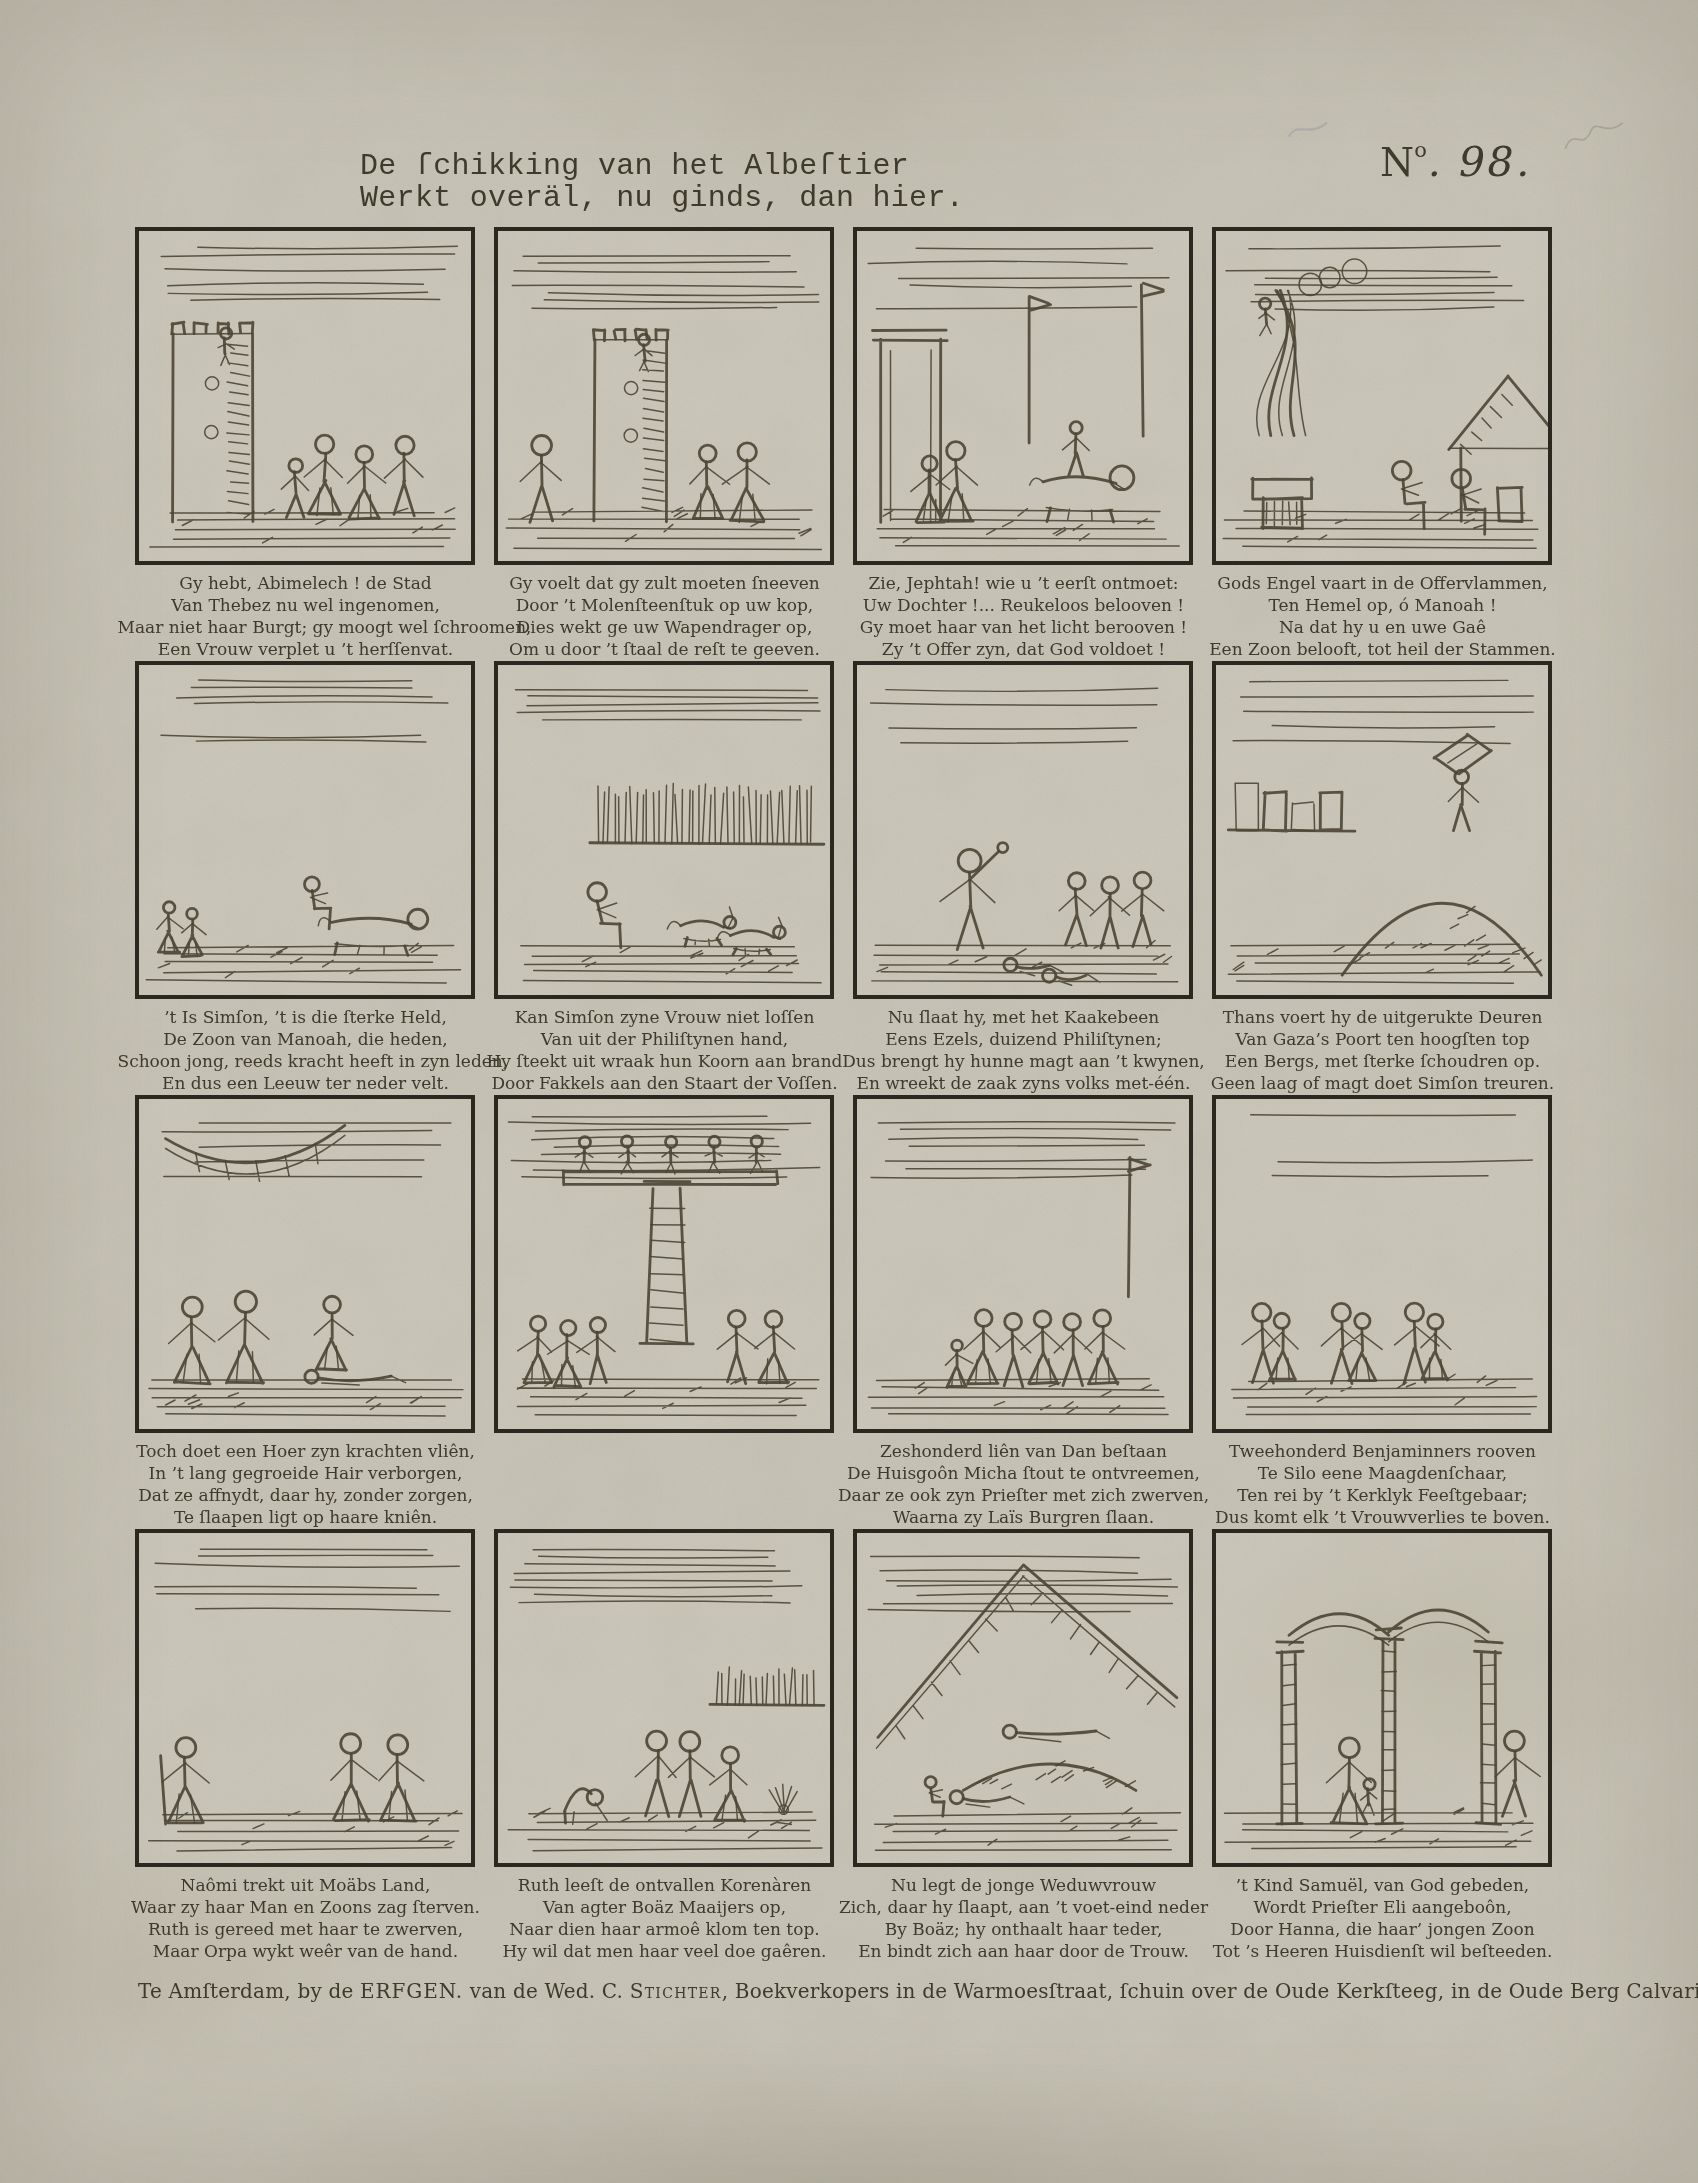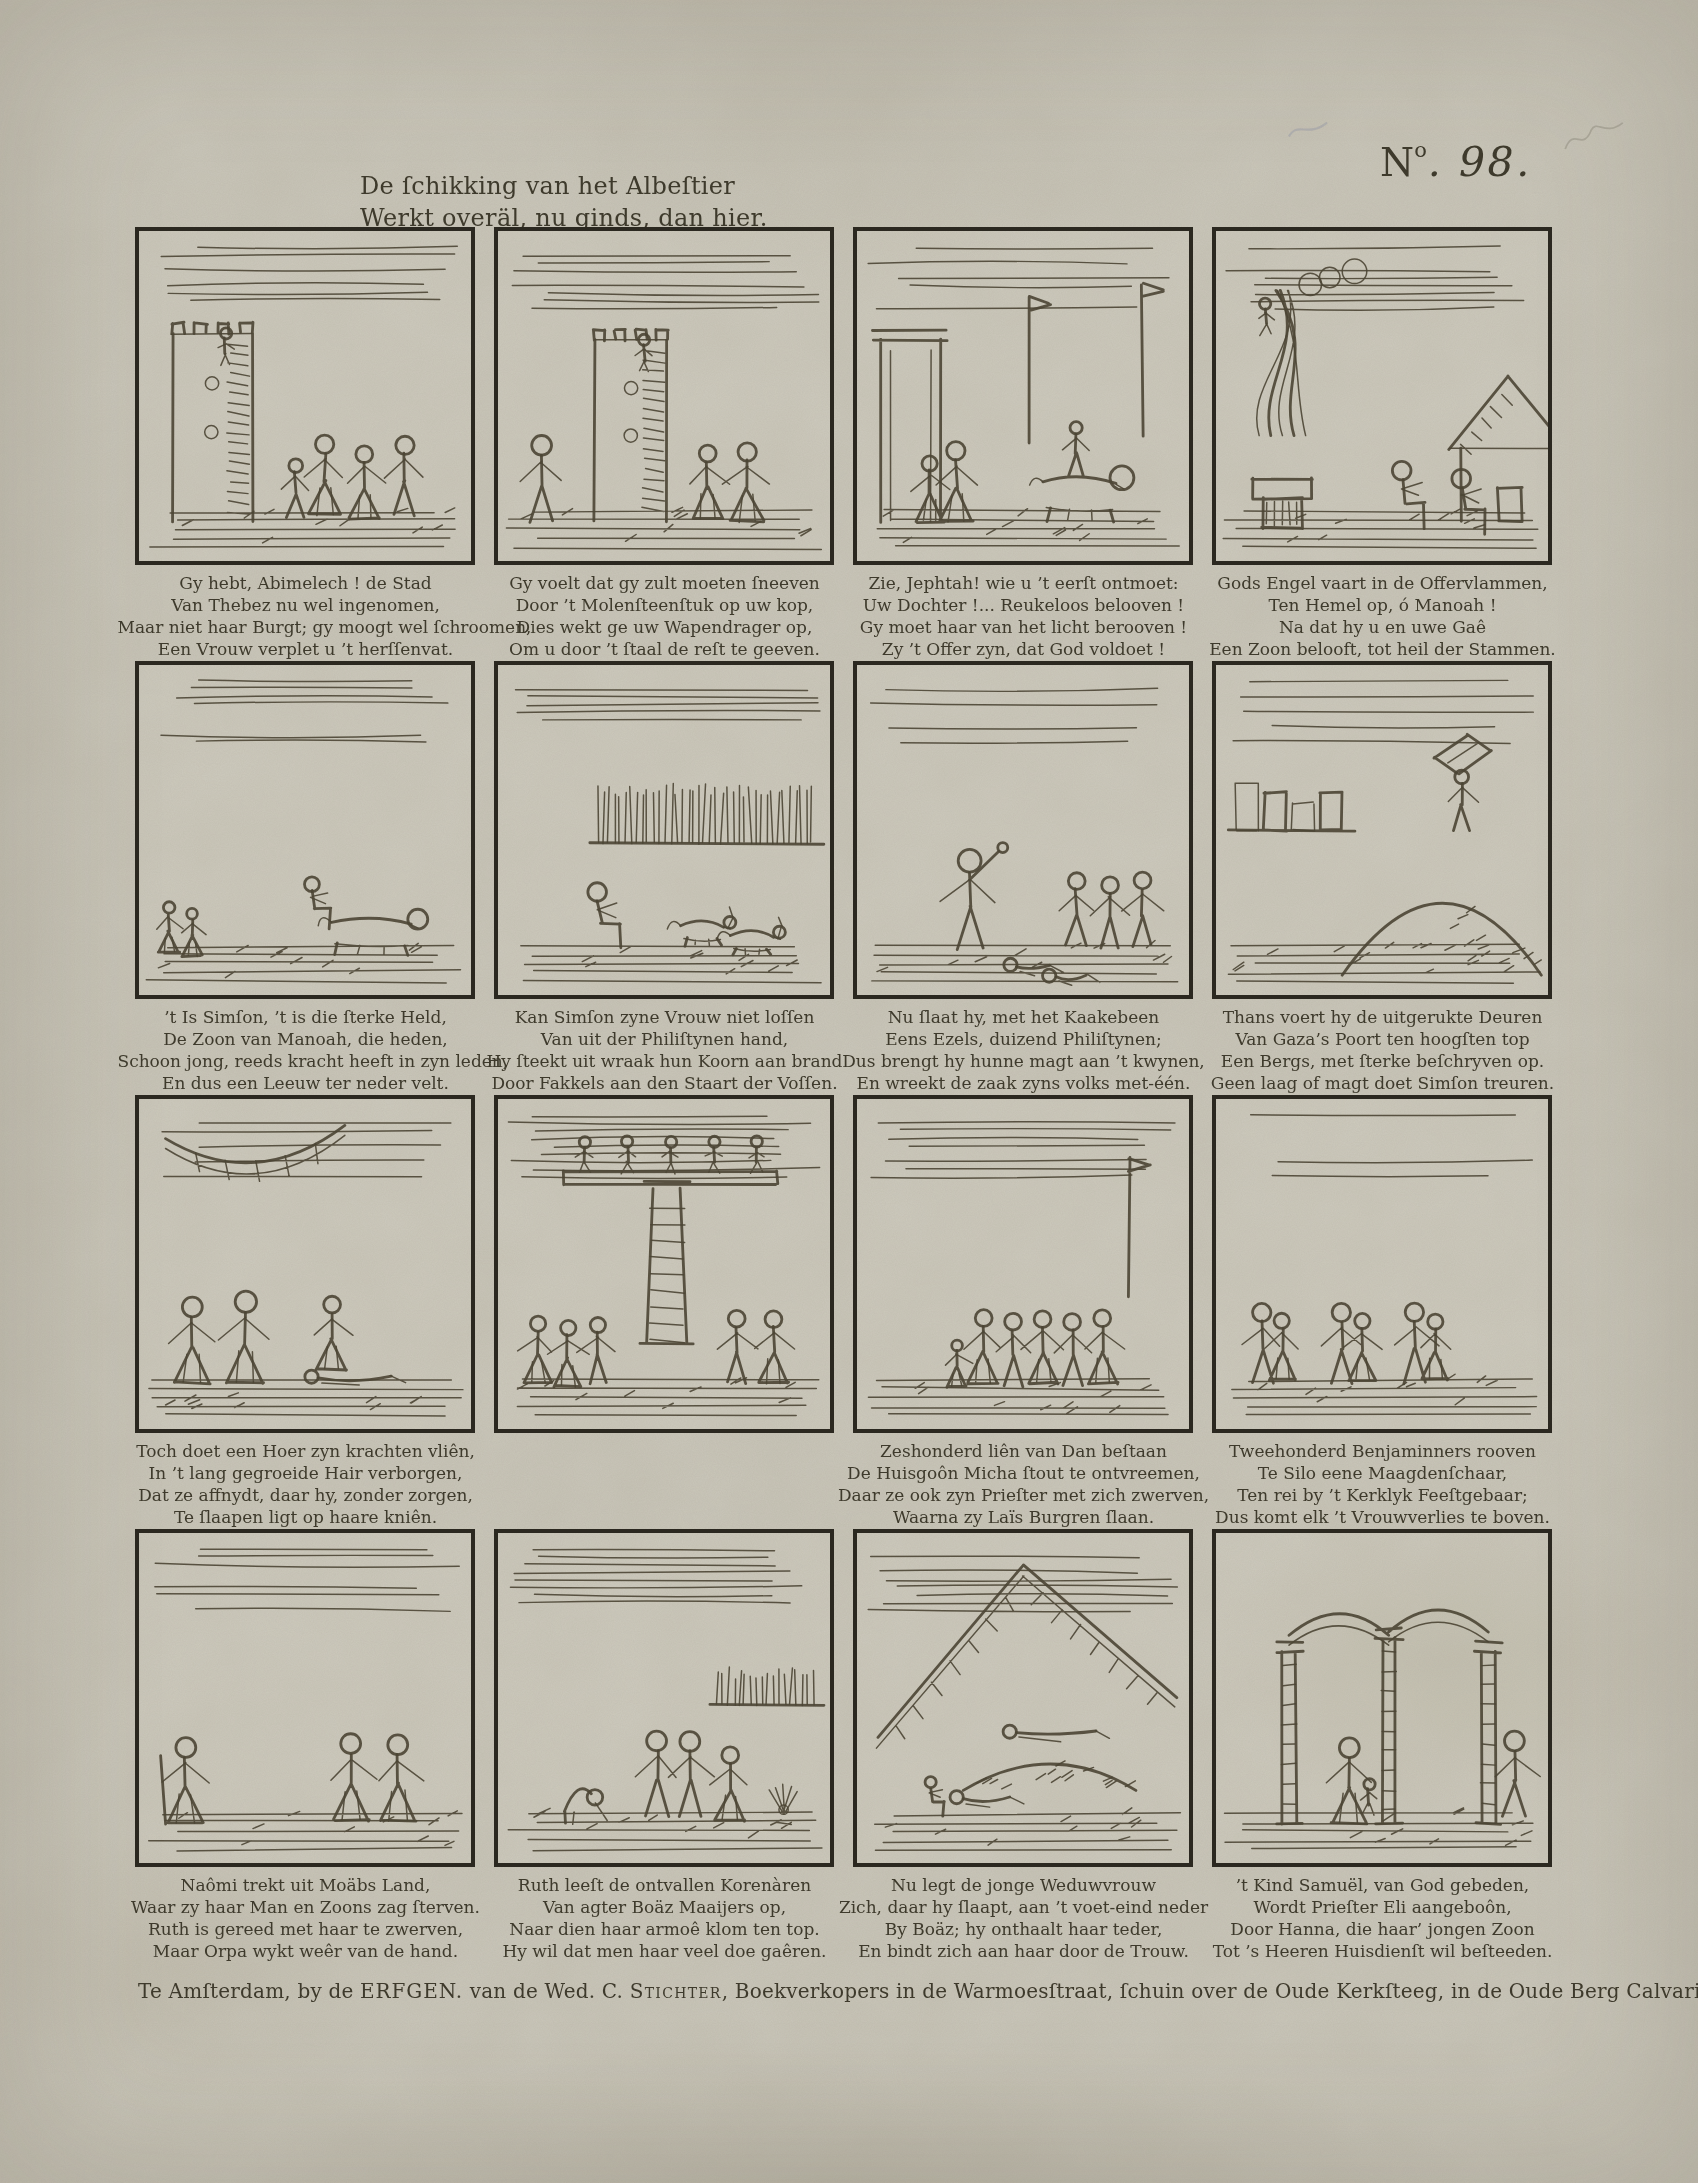--- a/index.html
+++ b/index.html
@@ -8,21 +8,21 @@
     font-family:"DejaVu Serif","Liberation Serif",serif;color:#3e3a2c;
     background:
       radial-gradient(ellipse 367px 227px at 86% 76%, rgba(138,124,95,.14), transparent 70%),
       radial-gradient(ellipse 306px 192px at 10% 90%, rgba(138,124,95,.11), transparent 70%),
       radial-gradient(ellipse 437px 262px at 50% 4%, rgba(120,110,85,.08), transparent 75%),
       radial-gradient(ellipse 786px 175px at 50% 100%, rgba(100,92,70,.12), transparent 80%),
       #cac7bb;
     box-shadow:inset 0 0 140px 26px rgba(88,80,60,.18);
   }
   .texture{position:absolute;inset:0;width:100%;height:100%;pointer-events:none;}
-  .header-left{position:absolute;left:360px;top:170px;font-size:24px;line-height:32px;letter-spacing:0.3px;}
+  .header-left{position:absolute;left:360px;top:150px;font-size:30px;line-height:32px;letter-spacing:0.3px;font-family:Liberation Mono, monospace;}
   .header-right{position:absolute;left:782px;top:154px;font-size:24.5px;line-height:32px;letter-spacing:0.3px;}
   .plate{position:absolute;left:1380px;top:138px;white-space:nowrap;}
   .plate .pn{font-size:39px;}
   .plate sup{font-size:21px;vertical-align:19px;letter-spacing:0.9px;}
   .plate .pr{font-size:41px;letter-spacing:2.6px;font-style:italic;}
   .grid{position:absolute;left:135px;top:227px;display:grid;grid-template-columns:repeat(4,341px);column-gap:18px;}
   figure.cell{margin:0;height:434px;position:relative;}
   .panel{width:332px;height:330px;border:4.4px solid #2b2820;background:rgba(255,252,240,.06);}
   .panel svg{display:block;width:100%;height:100%;}
   .caption{margin:7px 0 0 -17.5px;width:376px;text-align:center;font-size:17px;line-height:22px;white-space:nowrap;}
@@ -206,21 +206,21 @@
         <div class="panel">
           <svg viewBox="0 0 100 100" preserveAspectRatio="none">
             <path d="M10.18 5.07Q49.05 4.88 87.87 4.66M7.43 9.69Q51.52 9.84 95.55 9.36M8.34 14.04Q51.48 14.49 95.56 14.28M16.92 18.36Q50.16 19.68 83.91 18.69M5.16 22.92Q46.82 22.80 88.59 23.82M5.73 35.81L12.47 35.86M12.74 35.85L12.76 50.26M12.22 50.20L6.25 50.26M6.08 49.81L5.78 36.09M23.13 42.13L29.27 41.54M29.50 42.12L29.68 49.85M29.76 50.29L23.18 49.83M22.68 49.88L23.04 41.82M72.91 76.91L75.84 75.65M75.49 75.07L78.02 73.17M70.60 79.82L73.06 78.51M78.48 83.46L81.17 81.88M59.37 85.71L61.90 84.43M92.79 88.97L95.48 87.11M78.99 86.06L82.14 84.87M40.97 90.46L43.50 89.04M95.79 90.78L97.98 89.37M75.94 90.79L79.03 89.49M63.04 93.31L65.49 92.18M75.94 89.63L78.28 88.07M74.87 85.20L77.64 83.27M80.05 88.20L82.41 86.68M51.03 85.78L53.52 84.06M73.85 37.45L69.98 41.36M74.16 37.07L79.07 41.61M69.83 29.65L78.68 23.83M4.52 85.07L91.33 84.65M6.41 88.20L91.35 87.58M11.83 90.30L88.46 90.35M3.74 93.72L97.61 93.00M6.26 95.78L89.57 96.47M85.28 90.26L88.31 88.92M68.95 86.43L72.42 84.73M61.74 85.68L64.79 84.39M5.20 92.27L8.38 90.07M15.51 87.68L18.66 86.05M35.63 86.87L38.60 85.18M5.73 92.70L8.36 91.04M43.37 88.74L46.21 87.18M89.43 87.16L93.02 85.78M86.87 92.93L89.65 91.11" fill="none" stroke="#4b4534" stroke-width="0.45" stroke-linecap="round" opacity=".9"></path>
             <path d="M14.44 38.87L21.21 38.41M21.18 38.98L20.93 49.94M21.30 50.33L14.19 49.99M14.25 49.74L14.80 38.63M31.29 38.75L37.99 38.54M37.94 38.76L37.73 50.06M37.70 49.82L31.72 49.97M31.41 50.01L31.45 38.77M3.71 49.96L41.84 50.34M38.00 94.00Q68.40 50.39 98.00 94.00M74.22 35.87L74.17 42.41M73.70 42.72L71.53 50.18M73.69 42.32L76.37 50.19M65.66 28.22L75.97 21.22M75.66 21.01L82.75 26.02M82.93 25.94L73.21 32.99M72.68 32.81L65.80 27.97" fill="none" stroke="#4b4534" stroke-width="0.85" stroke-linecap="round" opacity=".9"></path>
             <circle cx="74.00" cy="33.92" r="2.07" fill="none" stroke="#4b4534" stroke-width="0.85" opacity=".9"></circle>
           </svg>
         </div>
         <figcaption class="caption">
           <div class="cap-line">Thans voert hy de uitgerukte Deuren</div>
           <div class="cap-line">Van Gaza’s Poort ten hoogſten top</div>
-          <div class="cap-line">Een Bergs, met ſterke beſchryven op.</div>
+          <div class="cap-line">Een Bergs, met ſterke ſchoudren op.</div>
           <div class="cap-line">Geen laag of magt doet Simſon treuren.</div>
         </figcaption>
       </figure>
       <figure class="cell">
         <div class="panel">
           <svg viewBox="0 0 100 100" preserveAspectRatio="none">
             <path d="M8.00 15.00Q35.29 32.24 62.00 11.00M17.05 16.30L18.23 22.00M25.95 18.57L27.16 24.40M35.18 18.71L36.31 24.95M44.03 17.21L45.20 23.32M53.12 13.50L53.89 19.60M18.14 7.26Q56.10 7.42 93.93 7.29M6.95 9.92Q47.76 10.19 88.17 9.57M18.12 14.63Q54.10 13.70 90.81 13.92M16.96 19.07Q50.92 18.39 85.79 18.49M7.46 23.49Q46.48 23.63 85.10 23.54M3.87 85.12L94.08 85.14M2.99 87.74L97.57 88.07M3.96 90.56L97.04 90.53M5.48 93.24L92.16 93.10M8.07 95.37L92.19 96.03M15.90 93.80L18.95 92.43M14.87 92.50L18.27 91.15M82.08 92.11L84.99 90.16M69.70 94.10L72.67 92.33M8.01 92.73L10.86 91.22M13.85 91.58L17.15 89.70M28.81 93.51L31.69 92.04M81.75 92.08L84.76 90.40M26.94 90.16L29.91 89.05M68.53 92.02L71.33 90.16M15.89 67.73L8.92 74.07M15.71 67.79L22.84 73.56M14.44 77.35L13.31 85.78M18.12 77.34L18.53 85.91M32.15 66.15L23.92 73.02M32.05 66.61L39.14 72.82M30.07 76.31L29.33 85.87M34.16 76.58L34.46 85.90M58.17 66.64L52.80 71.49M58.15 66.79L64.45 71.61M56.73 75.10L55.92 81.74M59.40 74.95L60.05 81.66M75.67 83.83L80.29 85.95M55.09 86.09L66.34 86.69" fill="none" stroke="#4b4534" stroke-width="0.45" stroke-linecap="round" opacity=".9"></path>
             <path d="M8.00 12.00Q35.17 28.45 62.00 8.00M15.75 66.18L15.90 75.05M15.98 74.90L10.66 85.85M16.29 75.33L21.09 85.86M10.65 85.70L21.42 86.34M32.07 64.69L31.82 73.93M31.82 74.17L26.33 86.02M31.79 74.42L37.30 86.16M26.74 85.84L37.52 85.99M58.16 65.12L58.21 72.64M58.14 72.57L53.36 81.97M57.77 72.64L62.37 82.23M53.50 81.74L62.49 82.12M54.00 84.50Q64.03 86.49 76.00 84.00" fill="none" stroke="#4b4534" stroke-width="0.85" stroke-linecap="round" opacity=".9"></path>
             <circle cx="16.06" cy="63.01" r="2.99" fill="none" stroke="#4b4534" stroke-width="0.85" opacity=".9"></circle>
             <circle cx="32.19" cy="61.45" r="3.22" fill="none" stroke="#4b4534" stroke-width="0.85" opacity=".9"></circle>

